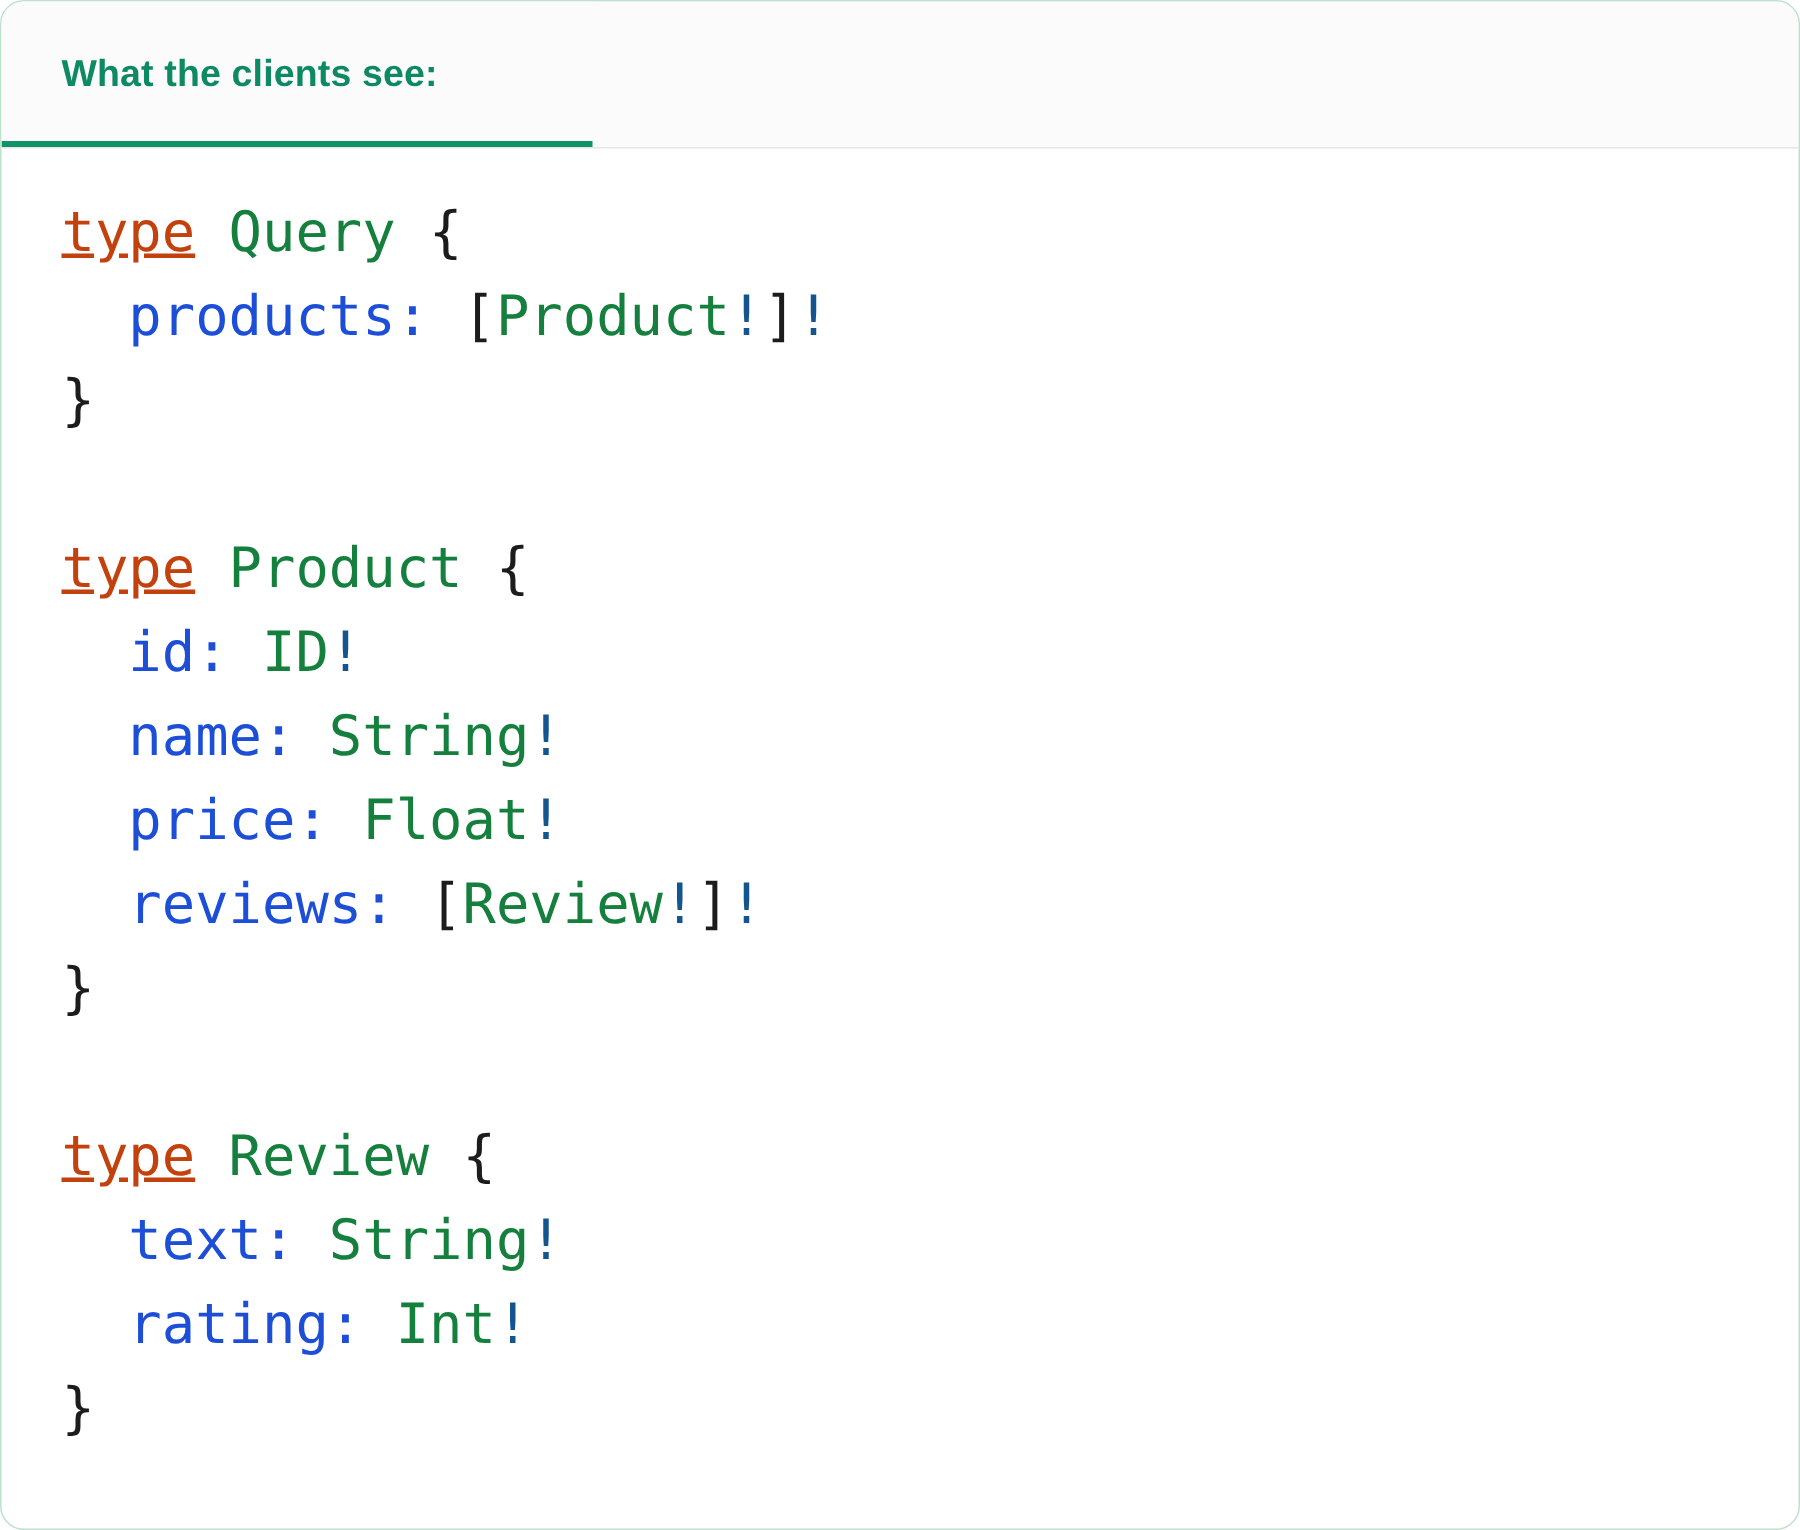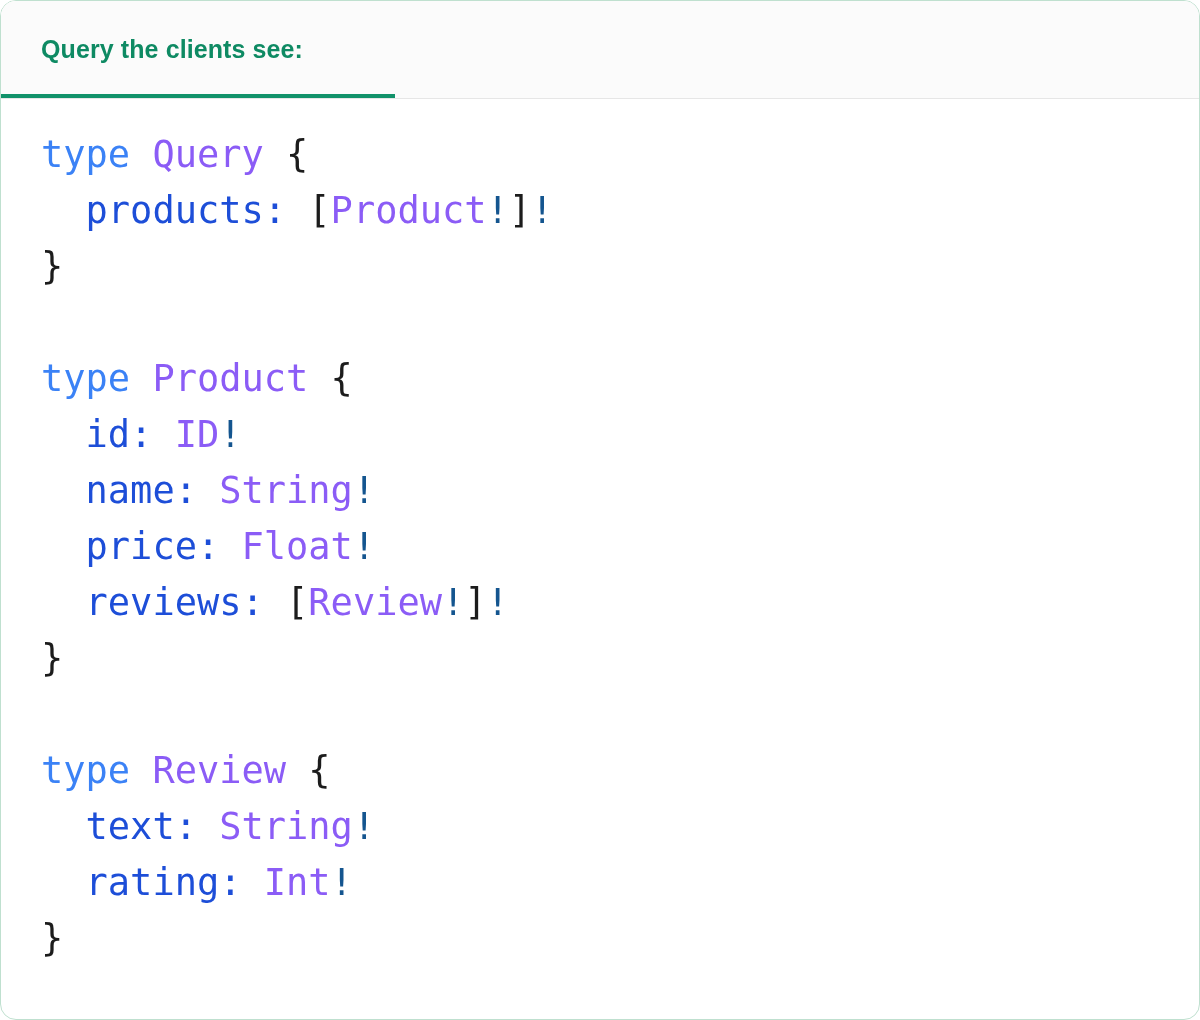--- a/index.html
+++ b/index.html
@@ -66,33 +66,33 @@
     padding: 28px 0 0 40px;
     font-family: "DejaVu Sans Mono", "Liberation Mono", monospace;
     font-size: 37px;
     line-height: 56px;
     white-space: pre;
     color: #1c1c1c;
   }
   .line { min-height: 56px; }
   .line.blank { height: 56px; }
 
-  .tok-kw    { color: #3b82f6; }   
-  .tok-type  { color: #8b5cf6; }   
+  .tok-kw    { color: #c2410c; text-decoration: underline; }   
+  .tok-type  { color: #15803d; }   
   .tok-field { color: #1d4ed8; }   
   .tok-punct { color: #1c1c1c; }   
   .tok-bang  { color: #14558f; }   
 </style>
 </head>
 <body>
 
 <div class="card">
 
   <div class="tabstrip">
     <div class="tab">
-      <span class="tab-label">Query the clients see:</span>
+      <span class="tab-label">What the clients see:</span>
     </div>
     <div class="tab-underline"></div>
   </div>
 
   <div class="code"><div class="line"><span class="tok-kw">type</span><span> </span><span class="tok-type">Query</span><span> </span><span class="tok-punct">{</span></div><div class="line">  <span class="tok-field">products:</span><span> </span><span class="tok-punct">[</span><span class="tok-type">Product</span><span class="tok-bang">!</span><span class="tok-punct">]</span><span class="tok-bang">!</span></div><div class="line"><span class="tok-punct">}</span></div><div class="line blank">&nbsp;</div><div class="line"><span class="tok-kw">type</span><span> </span><span class="tok-type">Product</span><span> </span><span class="tok-punct">{</span></div><div class="line">  <span class="tok-field">id:</span><span> </span><span class="tok-type">ID</span><span class="tok-bang">!</span></div><div class="line">  <span class="tok-field">name:</span><span> </span><span class="tok-type">String</span><span class="tok-bang">!</span></div><div class="line">  <span class="tok-field">price:</span><span> </span><span class="tok-type">Float</span><span class="tok-bang">!</span></div><div class="line">  <span class="tok-field">reviews:</span><span> </span><span class="tok-punct">[</span><span class="tok-type">Review</span><span class="tok-bang">!</span><span class="tok-punct">]</span><span class="tok-bang">!</span></div><div class="line"><span class="tok-punct">}</span></div><div class="line blank">&nbsp;</div><div class="line"><span class="tok-kw">type</span><span> </span><span class="tok-type">Review</span><span> </span><span class="tok-punct">{</span></div><div class="line">  <span class="tok-field">text:</span><span> </span><span class="tok-type">String</span><span class="tok-bang">!</span></div><div class="line">  <span class="tok-field">rating:</span><span> </span><span class="tok-type">Int</span><span class="tok-bang">!</span></div><div class="line"><span class="tok-punct">}</span></div></div>
 
 </div>
 
 </body></html>

